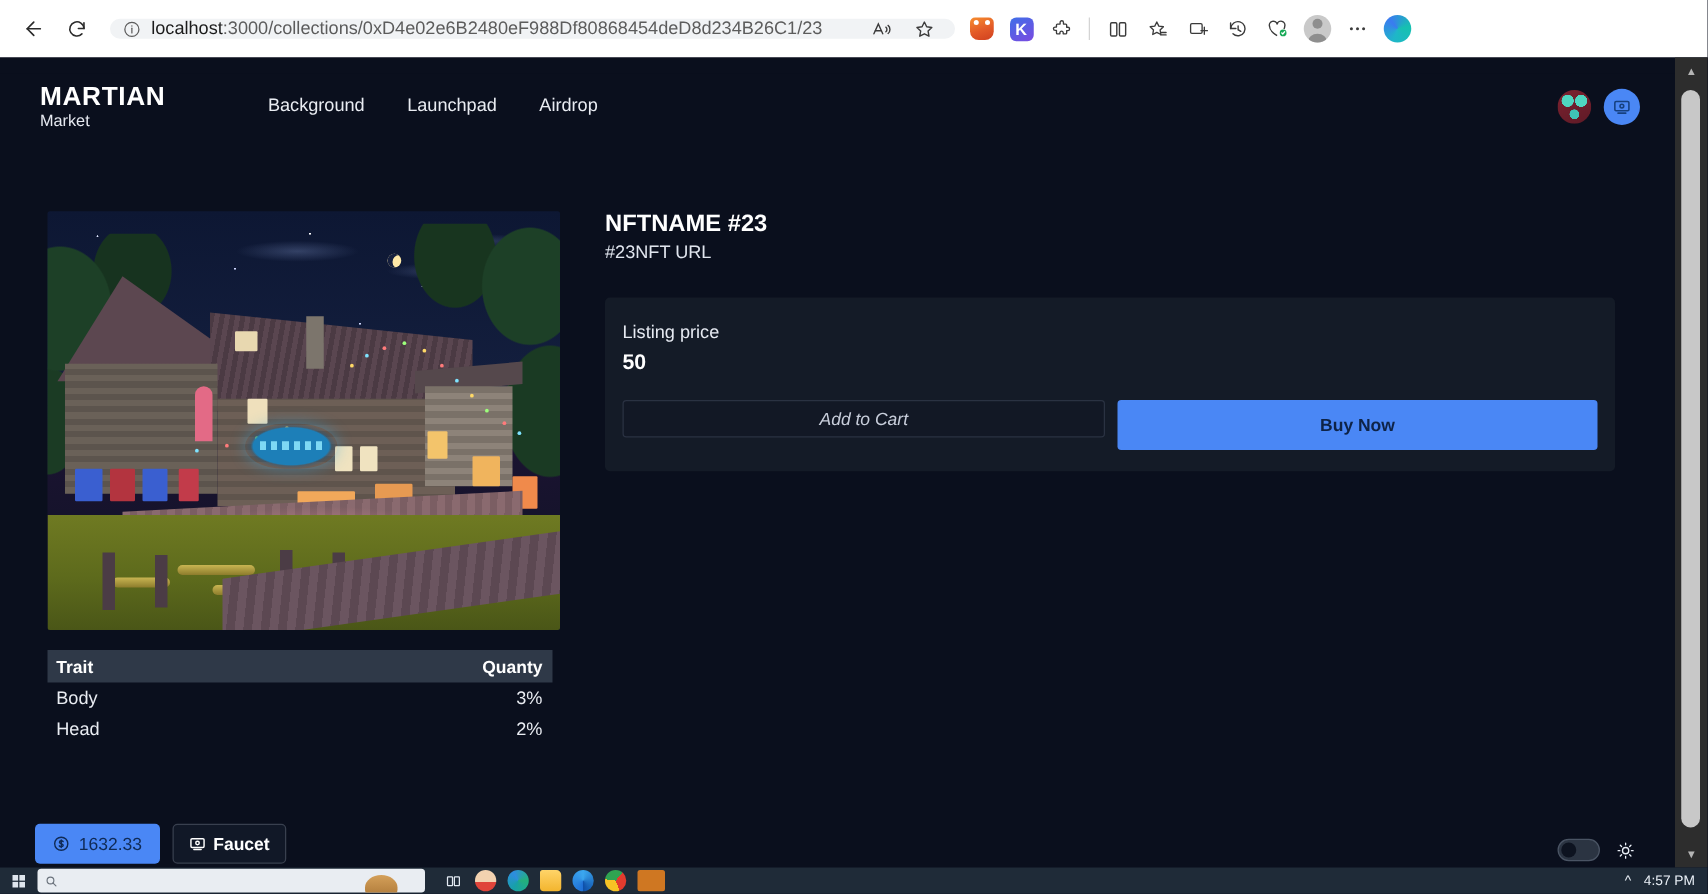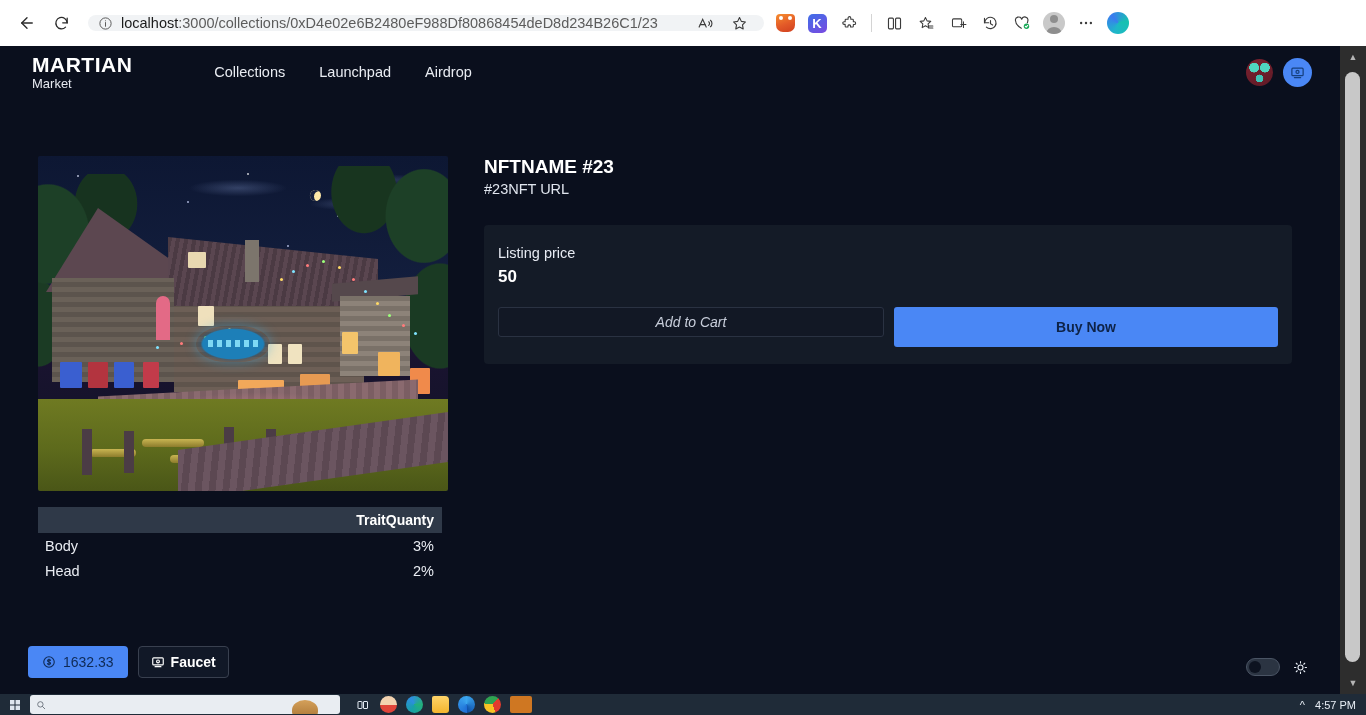--- a/index.html
+++ b/index.html
@@ -86,21 +86,21 @@
   }
 
   
   .page {
     position: absolute; top: 46px; left: 0;
     width: 1366px; height: 648px;
     background: #0a0f1d;
     overflow: hidden;
   }
   .viewport {
-    position: absolute; top: 0; left: 0;
+    position: absolute; top: 13px; left: 0;
     width: 1340px; height: 648px;
     background: #0a0f1d;
   }
 
   
   .site-header {
     height: 52px;
     display: flex; align-items: center;
     padding: 0 28px 0 32px;
   }
@@ -253,21 +253,21 @@
     position: absolute; width: 10px; background: #4b3c45;
   }
   .art-glow-floor {
     position: absolute; left: 120px; top: 236px; width: 200px; height: 40px;
     background: radial-gradient(ellipse at center, rgba(230,140,150,.45), transparent 70%);
   }
 
   
   .traits { width: 404px; margin-top: 16px; }
   .traits-head {
-    display: flex; justify-content: flex-end;
+    display: flex; justify-content: space-between;
     background: #2f3948; color: #ffffff;
     font-size: 14px; font-weight: bold;
     padding: 5px 8px 5px 7px;
   }
   .traits-row {
     display: flex; justify-content: space-between;
     padding: 5px 8px 4px 7px;
     color: #e9ecf2; font-size: 14.5px;
   }
 
@@ -482,21 +482,21 @@
 
 <div class="page">
   <div class="viewport">
 
     <div class="site-header">
       <div class="logo">
         <div class="l1">MARTIAN</div>
         <div class="l2">Market</div>
       </div>
       <nav class="site-nav">
-        <a href="#">Collections</a>
+        <a href="#">Background</a>
         <a href="#">Launchpad</a>
         <a href="#">Airdrop</a>
       </nav>
       <div class="header-right">
         <span class="avatar-martian"></span>
         <span class="btn-round-blue">
           <span style="display:flex">
             <svg width="15" height="15" viewBox="0 0 24 24" fill="none" stroke="currentColor" stroke-width="2" stroke-linejoin="round">
                 <rect x="3" y="5" width="18" height="12" rx="1.6"></rect>
                 <circle cx="12" cy="11" r="2.4"></circle>

